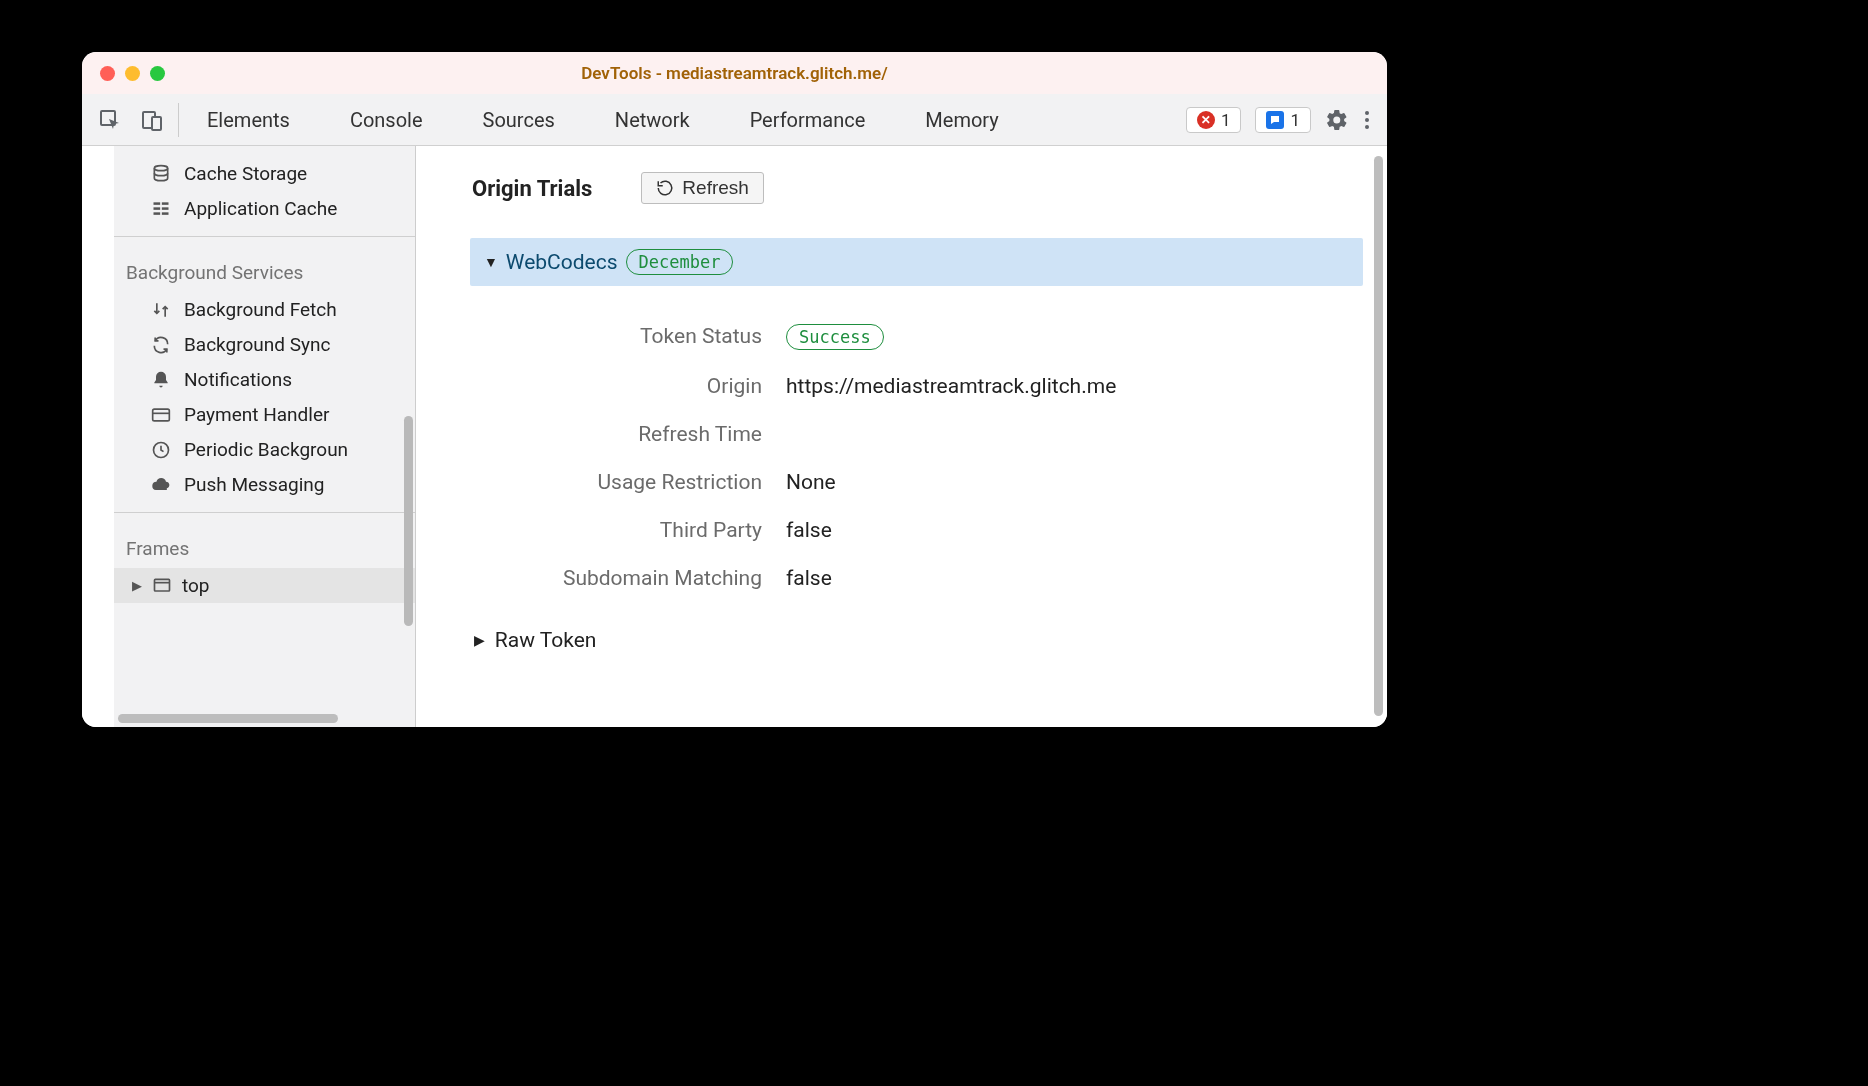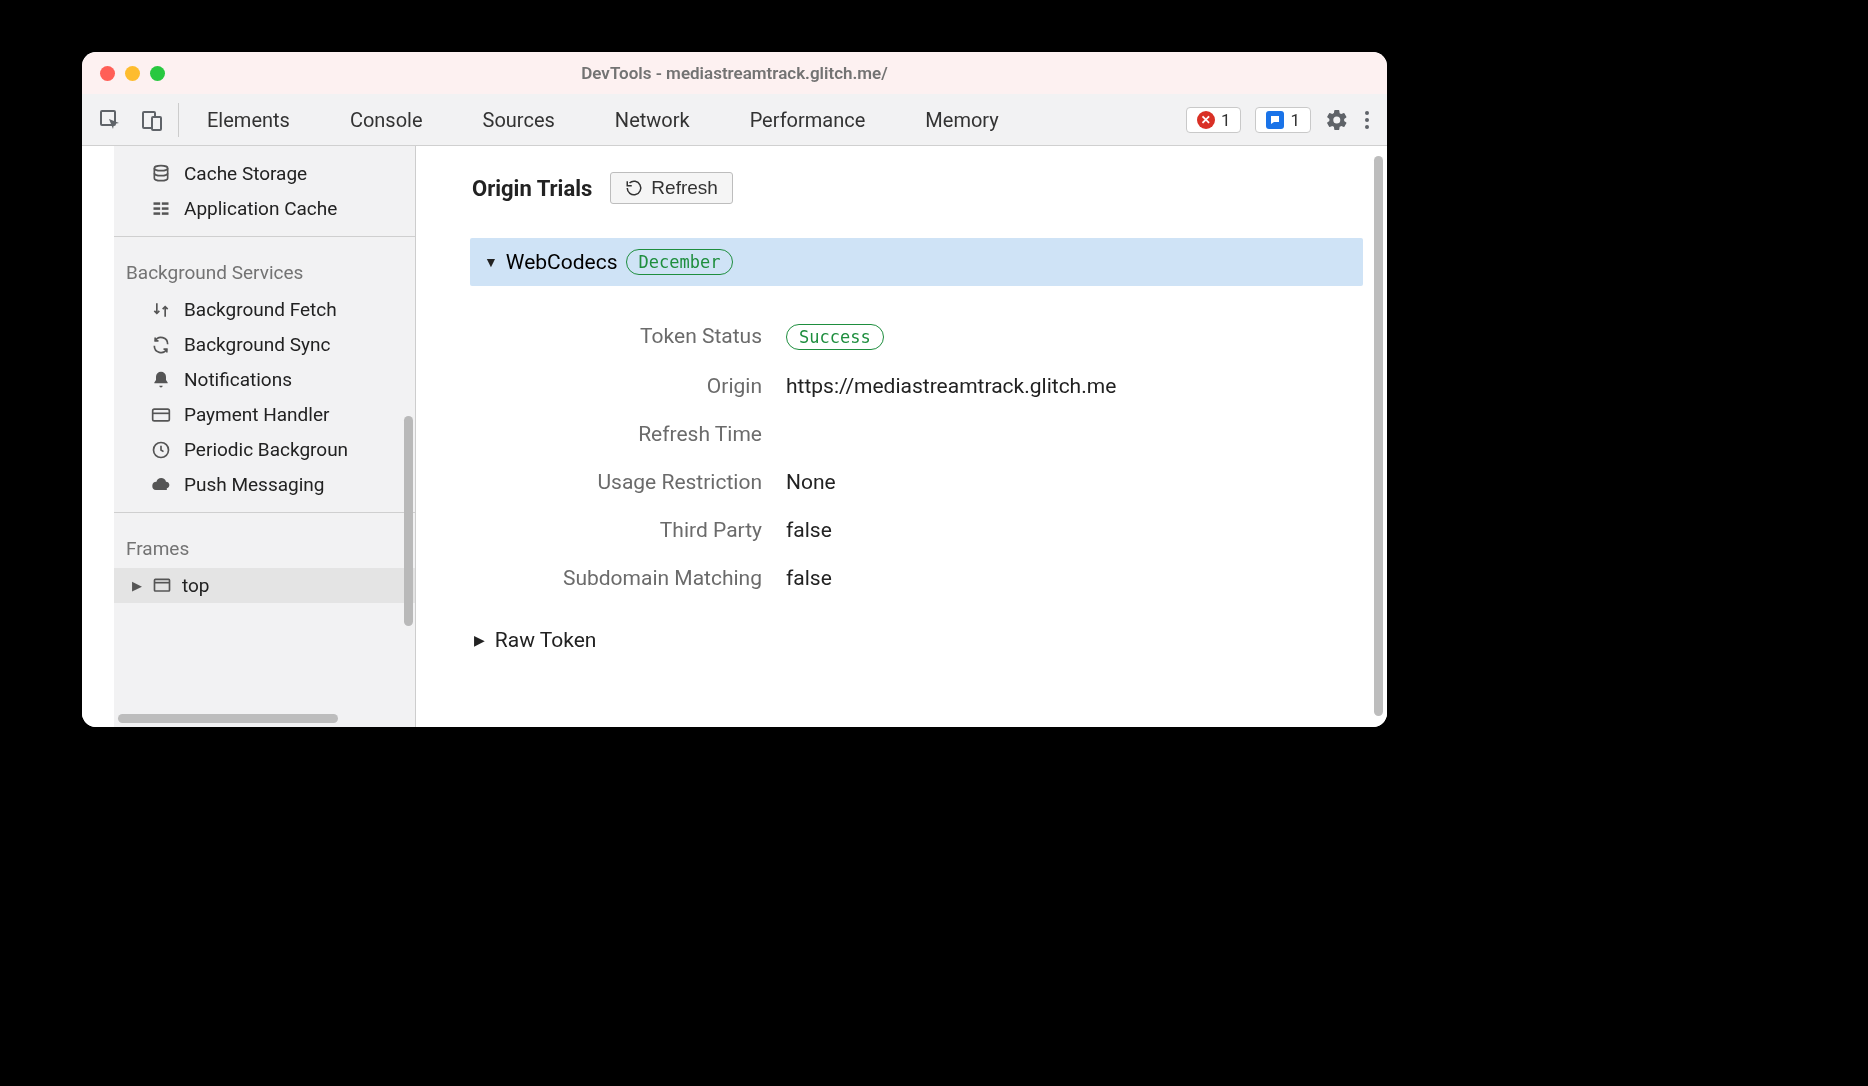--- a/index.html
+++ b/index.html
@@ -4,21 +4,21 @@
 <style>
   * { box-sizing: border-box; margin:0; padding:0; }
   html,body { width:1868px; height:1086px; background:#000; font-family: -apple-system, BlinkMacSystemFont, "Segoe UI", Roboto, Helvetica, Arial, sans-serif; }
   .stage { position:absolute; left:82px; top:52px; width:1305px; height:675px; background:#fff; border-radius:14px; overflow:hidden; box-shadow:0 20px 60px rgba(0,0,0,.6); }
   .titlebar { height:42px; background:#fdf1f1; display:flex; align-items:center; position:relative; border-top-left-radius:14px; border-top-right-radius:14px;}
   .traffic { display:flex; gap:10px; padding-left:18px; align-items:center;}
   .dot { width:15px; height:15px; border-radius:50%; }
   .dot.red{background:#ff5f57;}
   .dot.yellow{background:#febc2e;}
   .dot.green{background:#28c840;}
-  .titlebar-title { position:absolute; left:0; right:0; text-align:center; font-size:17px; font-weight:600; color:#737373;}
+  .titlebar-title { position:absolute; left:0; right:0; text-align:center; font-size:17px; font-weight:600; color:#a16207;}
   .tabstrip { height:52px; background:#f2f2f3; border-bottom:1px solid #d0d0d0; display:flex; align-items:center; padding:0 10px; gap:0;}
   .tabstrip .left-icons { display:flex; align-items:center; gap:18px; padding:0 14px 0 6px; border-right:1px solid #ccc; height:34px;}
   .tabstrip .tabs { display:flex; align-items:center; gap:60px; padding-left:28px; flex:1;}
   .tabstrip .tab { font-size:20px; color:#333; cursor:pointer;}
   .tabstrip .right { display:flex; align-items:center; gap:14px; padding-right:6px;}
   .chip { display:flex; align-items:center; gap:6px; padding:2px 10px; border:1px solid #c9c9c9; border-radius:4px; background:#fff; font-size:17px; color:#333;}
   .chip .err-ic{ width:18px;height:18px;border-radius:50%;background:#d93025;color:#fff;display:flex;align-items:center;justify-content:center;font-size:12px;font-weight:bold;}
   .chip .iss-ic{ width:18px;height:18px;background:#1a73e8;color:#fff;display:flex;align-items:center;justify-content:center;font-size:12px;border-radius:3px;}
   .gear,.kebab{color:#5f6368;}
   .body { position:absolute; top:94px; bottom:0; left:0; right:0; display:flex; background:#fff;}
@@ -26,24 +26,24 @@
   .sb-item { display:flex; align-items:center; gap:12px; padding:6px 10px 6px 36px; font-size:19px; color:#222; cursor:pointer;}
   .sb-item .ic{ width:22px; display:flex; justify-content:center; color:#555;}
   .sb-section-title{ font-size:19px; color:#737373; padding:14px 10px 8px 12px;}
   .sb-divider{ height:1px; background:#cfcfcf; margin:10px 0;}
   .frame-row{ display:flex; align-items:center; gap:10px; padding:6px 10px 6px 18px; background:#e4e4e4; font-size:19px; color:#222; cursor:pointer;}
   .sb-scrollbar{ position:absolute; right:2px; top:270px; width:9px; height:210px; background:#b9b9b9; border-radius:5px;}
   .sb-hscroll{ position:absolute; left:4px; bottom:4px; width:220px; height:9px; background:#bdbdbd; border-radius:5px;}
   .main{ flex:1; position:relative; padding:26px 0 0 56px; overflow:hidden;}
   .main-title-row{ display:flex; align-items:center; gap:18px;}
   .main-title{ font-size:22px; font-weight:700; color:#222;}
-  .refresh-btn{ display:flex; align-items:center; gap:8px; border:1px solid #bdbdbd; background:#f5f5f5; padding:4px 14px; font-size:19px; color:#333; border-radius:3px; cursor:pointer;}
+  .refresh-btn{ display:flex; align-items:center; gap:8px; border:1px solid #bdbdbd; background:#f5f5f5; padding:4px 14px; font-size:19px; color:#333; border-radius:3px; cursor:pointer;margin-left:31px;}
   .trial-header{ margin-top:34px; margin-left:-2px; height:48px; background:#cfe3f6; display:flex; align-items:center; gap:8px; padding-left:14px; border-radius:2px; width: calc(100% - 22px);}
   .trial-header .caret{ font-size:14px; color:#222;}
-  .trial-header .tname{ font-size:21px; color:#000000;}
+  .trial-header .tname{ font-size:21px; color:#0c4a6e;}
   .pill{ display:inline-flex; align-items:center; padding:2px 12px; border:1.5px solid #1e8e3e; color:#1e8e3e; border-radius:999px; font-size:17px; font-family:ui-monospace,Menlo,monospace;}
   .kv-table{ margin-top:26px; }
   .kv-row{ display:flex; align-items:flex-start; padding:12px 0;}
   .kv-key{ width:314px; text-align:right; font-size:21px; color:#6b6b6b; padding-right:24px;}
   .kv-val{ font-size:21px; color:#222;}
   .raw-token-row{ margin-top:26px; display:flex; align-items:center; gap:10px; font-size:21px; color:#222; padding-left:2px; cursor:pointer;}
   .raw-token-row .caret{ font-size:14px;}
   .main-scrollbar{ position:absolute; right:4px; top:10px; width:9px; height:560px; background:#bdbdbd; border-radius:5px;}
   svg{display:block;}
 </style>

